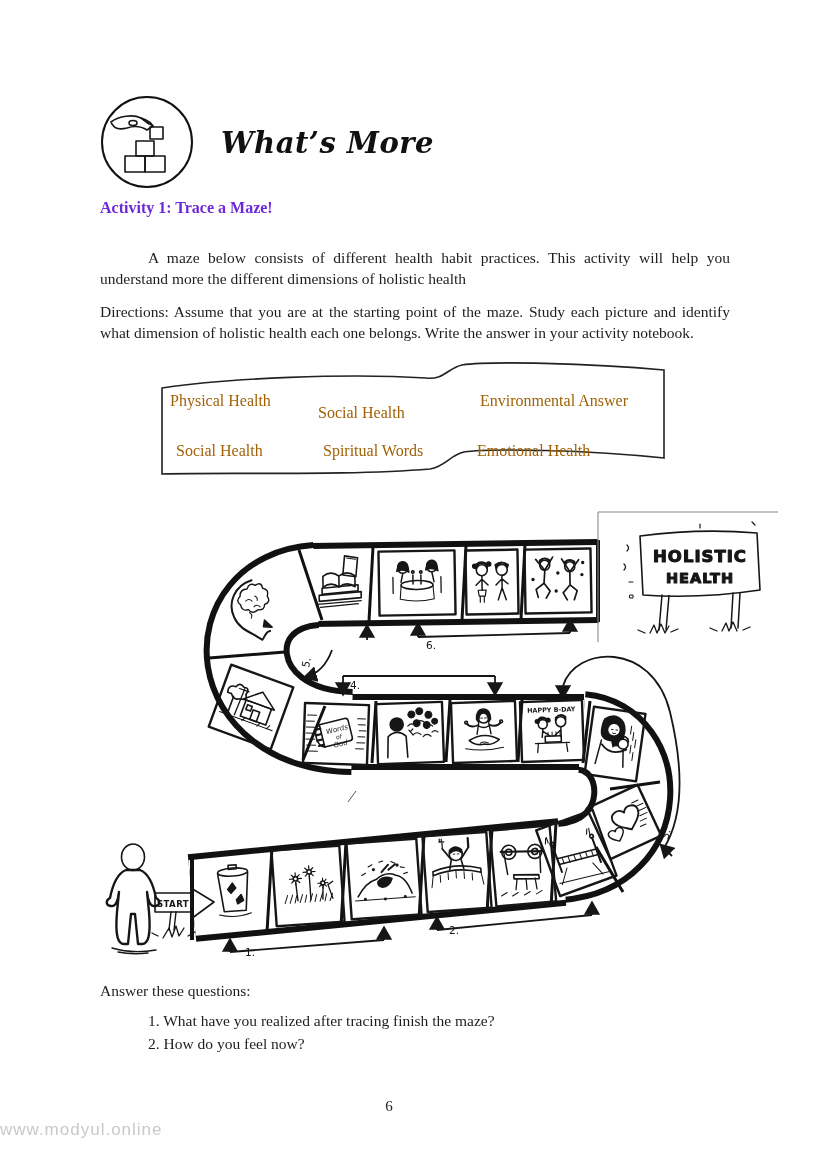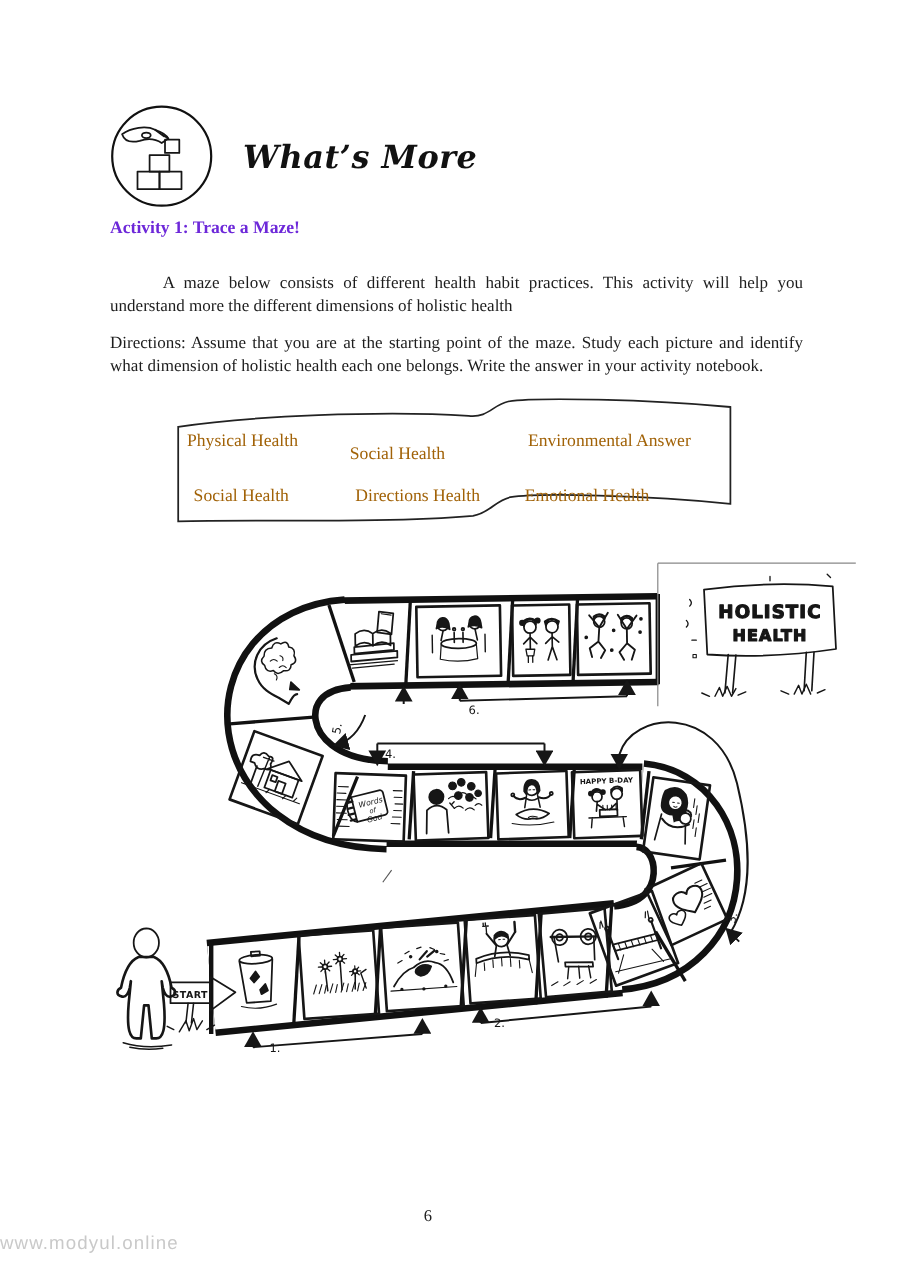--- a/index.html
+++ b/index.html
@@ -53,21 +53,21 @@
 
   <div class="banner">
     <svg width="512" height="130" viewBox="0 0 512 130">
       <path d="M4,26 C70,16 190,11 268,16 C286,18 290,6 304,3 C330,-1 430,1 506,8 L506,96
                C430,88 330,86 306,90 C292,93 288,104 272,107 C190,114 70,110 4,112 Z" fill="#fff" stroke="#222" stroke-width="1.6"></path>
     </svg>
     <span class="lbl" style="left:12px;top:30px">Physical Health</span>
     <span class="lbl" style="left:160px;top:42px">Social Health</span>
     <span class="lbl" style="left:322px;top:30px">Environmental Answer</span>
     <span class="lbl" style="left:18px;top:80px">Social Health</span>
-    <span class="lbl" style="left:165px;top:80px">Directions Health</span>
+    <span class="lbl" style="left:165px;top:80px">Spiritual Words</span>
     <span class="lbl" style="left:319px;top:80px">Emotional Health</span>
   </div>
 
   <svg class="maze" width="826" height="470" viewBox="0 0 826 470">
     <defs>
       <marker id="ah" markerWidth="9" markerHeight="9" refX="6" refY="4.5" orient="auto">
         <path d="M0,0 L8,4.5 L0,9 Z" fill="#161616"></path>
       </marker>
     </defs>
 
@@ -384,17 +384,22 @@
       <path d="M662,95 L659,130 M669,95.5 L666,130 M733,93 L731,128 M740,93 L738,128" stroke-width="1.5"></path>
       <path d="M650,133 l4,-8 3,8 4,-9 4,9 4,-7 M645,133 l-7,-3 M671,132 l7,-3" stroke-width="1.3"></path>
       <path d="M722,131 l4,-8 3,8 4,-9 4,9 M717,131 l-7,-3 M743,130 l7,-3" stroke-width="1.3"></path>
       <path d="M627,45 q3,3 0,6 M624,64 q3,3 0,6 M629,82 h4 M700,24 v4 M752,22 l3,3" stroke-width="1.2"></path>
       <rect x="630" y="95" width="3" height="3" stroke-width="1"></rect>
       <text x="700" y="62" font-size="16.5" font-weight="bold" text-anchor="middle" letter-spacing="1" fill="#fff" stroke="#161616" stroke-width="1.1">HOLISTIC</text>
       <text x="700" y="83" font-size="14.5" font-weight="bold" text-anchor="middle" letter-spacing="1" fill="#fff" stroke="#161616" stroke-width="1.1">HEALTH</text>
     </g>
   </svg>
 
+  <div class="questions">
+    <p class="lead">Answer these questions:</p>
+    <p class="item">1. What have you realized after tracing finish the maze?</p>
+    <p class="item">2. How do you feel now?</p>
+  </div>
 
   <div class="pagenum">6</div>
   <div class="watermark">www.modyul.online</div>
 
 </div>
 
 </body></html>

